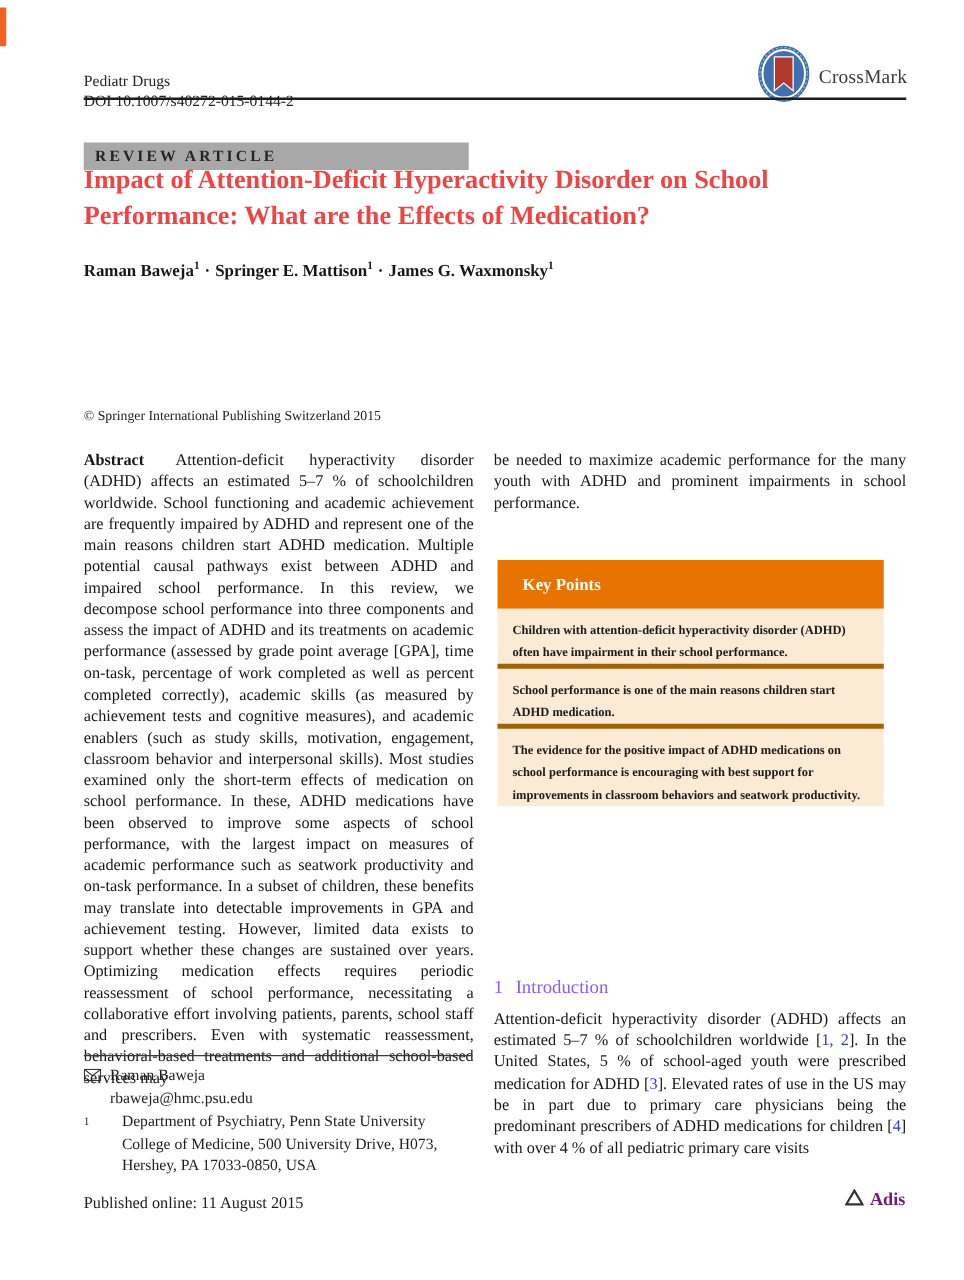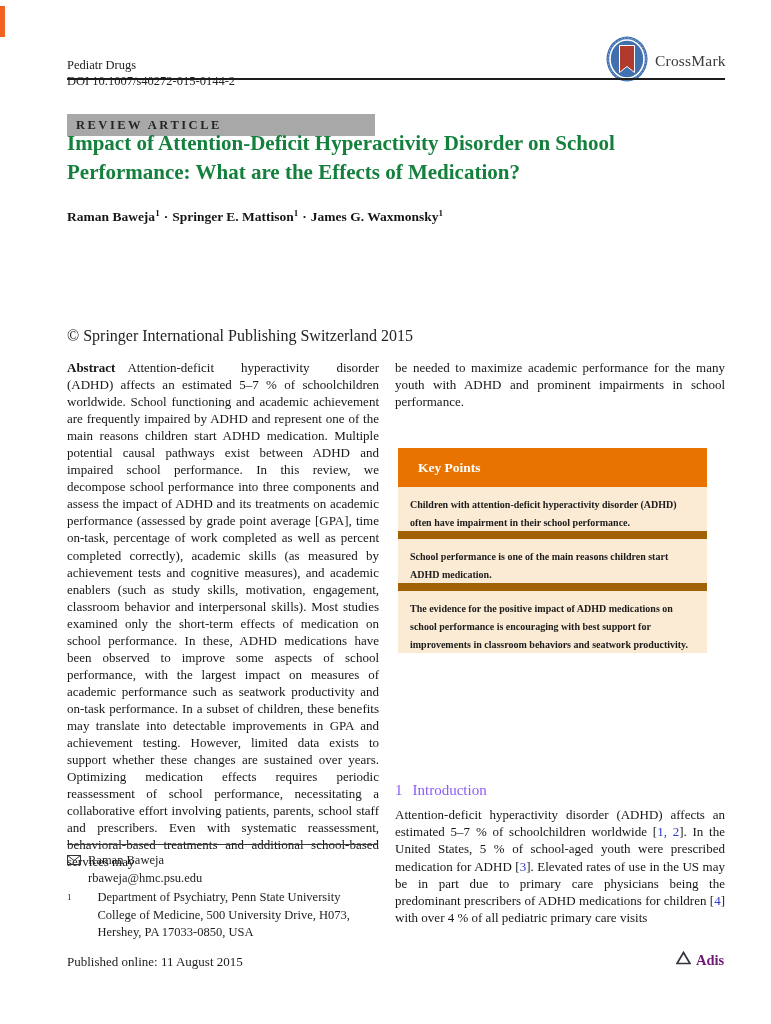--- a/index.html
+++ b/index.html
@@ -35,42 +35,42 @@
 
   
   .head-rule{left:67px;top:78px;width:658px;height:2px;background:#1c1c1c;}
   .review-bar{
     left:67px;top:80px;width:308px;height:22px;background:var(--bar-gray);
     font-size:12.5px;font-weight:bold;letter-spacing:2.5px;color:#242424;
     line-height:22px;padding-left:9px;margin-top:34px;
   }
 
   
-  .title{left:67px;top:129px;width:625px;font-size:21px;font-weight:bold;line-height:28.5px;color:#15803d;}
+  .title{left:67px;top:129px;width:625px;font-size:21px;font-weight:bold;line-height:28.5px;color:#ef4444;}
   .authors{left:67px;top:207px;font-size:13.5px;font-weight:bold;color:#161616;}
   .authors sup{font-size:9px;}
   .author-sep{padding:0 4px;}
 
   
-  .copyright{left:67px;top:327px;font-size:16px;color:#222;}
+  .copyright{left:67px;top:327px;font-size:11px;color:#222;}
 
   
   .col-left{left:67px;top:359px;width:312px;font-size:13px;line-height:17.05px;text-align:justify;color:#161616;}
-  .abstract-label{font-weight:bold;margin-right:12px;}
+  .abstract-label{font-weight:bold;margin-right:25px;}
   .col-right-top{left:395px;top:359px;width:330px;font-size:13px;line-height:17.05px;text-align:justify;color:#161616;}
 
   
   .keypoints{left:398px;top:448px;width:309px;}
   .kp-head{
     background:var(--accent-orange);height:39px;color:#ffffff;
     font-size:13.5px;font-weight:bold;line-height:39px;padding-left:20px;
   }
   .kp-body{background:var(--keypoints-bg);}
   .kp-item{font-size:10px;line-height:17.6px;padding:9px 14px 0 12px;color:#1b1b1b;font-weight:bold;}
-  .kp-item + .kp-item{border-top:8px solid #a16207;}
+  .kp-item + .kp-item{border-top:4px solid #a16207;}
 
   
   .intro-heading{left:395px;top:782px;font-size:15px;font-weight:normal;color:#8b5cf6;}
   .intro-heading .sec-num{margin-right:10px;}
   .intro-para{left:395px;top:806px;width:330px;font-size:13px;line-height:17.2px;text-align:justify;color:#161616;}
   .seg-cite{color:var(--cite-blue);}
   .seg-text{color:inherit;}
 
   
   .foot-rule{left:67px;top:844px;width:311px;height:1px;background:#3a3a3a;}

